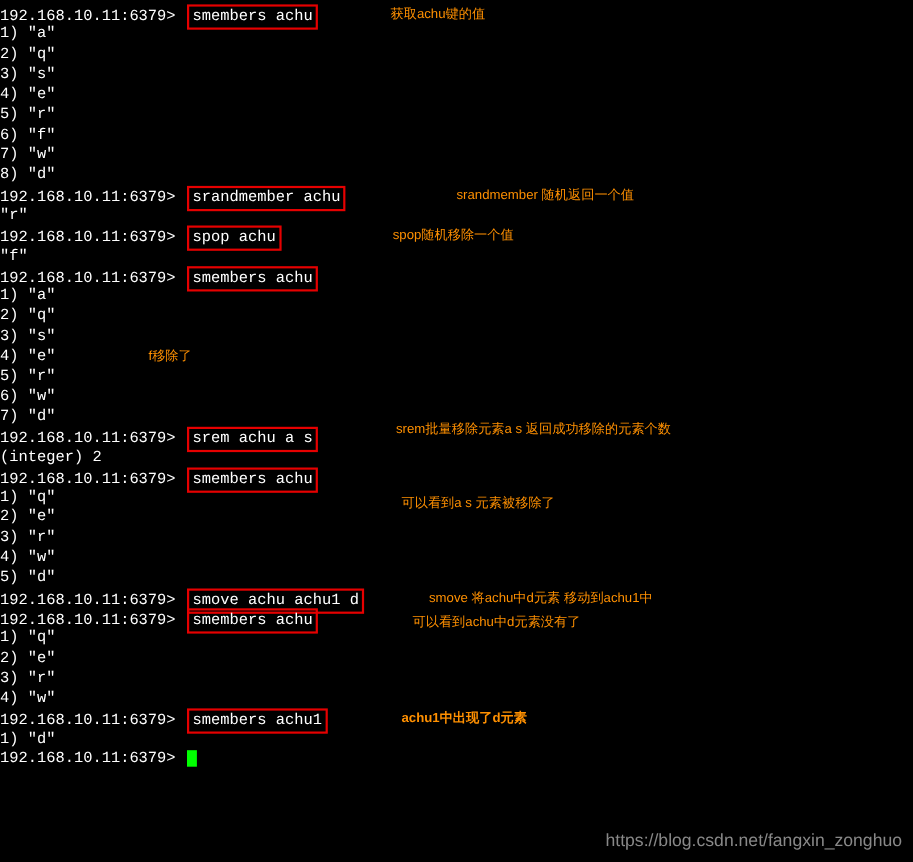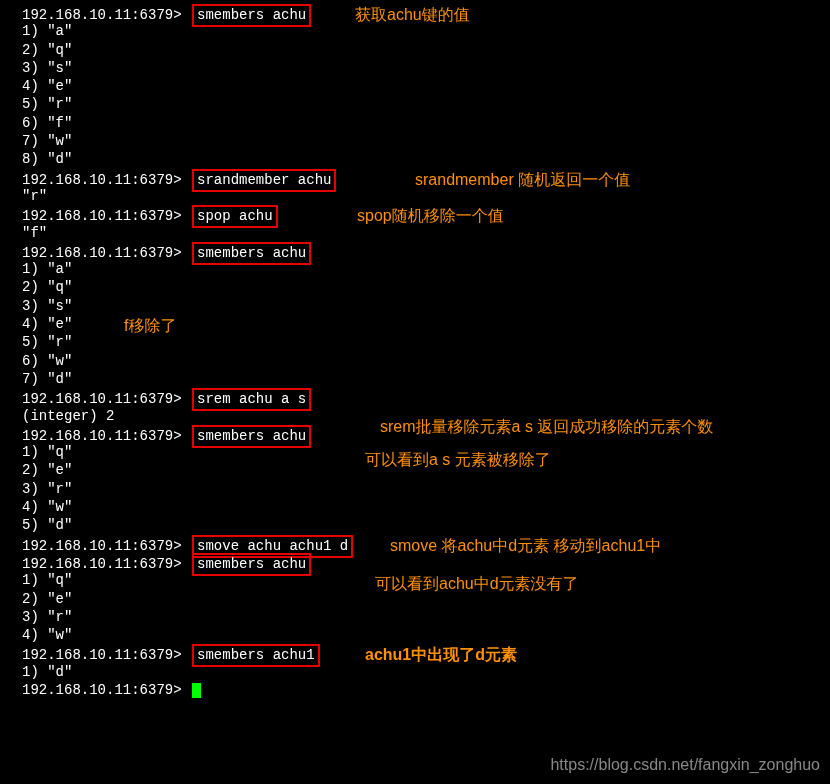--- a/index.html
+++ b/index.html
@@ -18,37 +18,36 @@
       position: relative;
       overflow: hidden;
     }
     .terminal {
       padding: 4px 0 0 0;
     }
     .line {
       white-space: pre;
       position: relative;
       height: 18.3px;
-      padding-left: 22px;
     }
     .prompt {
       color: #fff;
     }
     .cmd-box {
       border: 2px solid #e60000;
       padding: 0px 3px;
       display: inline-block;
       color: #fff;
       margin-left: 2px;
     }
     .annotation {
       position: absolute;
       color: #ff9000;
       font-family: Arial, 'Microsoft YaHei', sans-serif;
-      font-size: 16px;
+      font-size: 12px;
     }
     .cursor {
       background: #00ff00;
       color: #00ff00;
       display: inline-block;
       width: 9px;
       height: 15px;
       vertical-align: middle;
       margin-left: 2px;
     }
@@ -75,34 +74,34 @@
   <div class="line">7) "w"</div>
   <div class="line">8) "d"</div>
   <div class="line"><span class="prompt">192.168.10.11:6379&gt;</span> <span class="cmd-box">srandmember achu</span><span class="annotation" style="left:415px;">srandmember 随机返回一个值</span></div>
   <div class="line">"r"</div>
   <div class="line"><span class="prompt">192.168.10.11:6379&gt;</span> <span class="cmd-box">spop achu</span><span class="annotation" style="left:357px;">spop随机移除一个值</span></div>
   <div class="line">"f"</div>
   <div class="line"><span class="prompt">192.168.10.11:6379&gt;</span> <span class="cmd-box">smembers achu</span></div>
   <div class="line">1) "a"</div>
   <div class="line">2) "q"</div>
   <div class="line">3) "s"</div>
-  <div class="line"><span>4) "e"</span><span class="annotation" style="left:124px;">f移除了</span></div>
+  <div class="line"><span>4) "e"</span><span class="annotation" style="left:135px;">f移除了</span></div>
   <div class="line">5) "r"</div>
   <div class="line">6) "w"</div>
   <div class="line">7) "d"</div>
-  <div class="line"><span class="prompt">192.168.10.11:6379&gt;</span> <span class="cmd-box">srem achu a s</span><span class="annotation" style="left:380px;top:-6px;margin-top:34px;">srem批量移除元素a s 返回成功移除的元素个数</span></div>
+  <div class="line"><span class="prompt">192.168.10.11:6379&gt;</span> <span class="cmd-box">srem achu a s</span><span class="annotation" style="left:360px;top:-6px;">srem批量移除元素a s 返回成功移除的元素个数</span></div>
   <div class="line">(integer) 2</div>
   <div class="line"><span class="prompt">192.168.10.11:6379&gt;</span> <span class="cmd-box">smembers achu</span><span class="annotation" style="left:365px;margin-top:24px;">可以看到a s 元素被移除了</span></div>
   <div class="line">1) "q"</div>
   <div class="line">2) "e"</div>
   <div class="line">3) "r"</div>
   <div class="line">4) "w"</div>
   <div class="line">5) "d"</div>
   <div class="line"><span class="prompt">192.168.10.11:6379&gt;</span> <span class="cmd-box">smove achu achu1 d</span><span class="annotation" style="left:390px;">smove 将achu中d元素 移动到achu1中</span></div>
-  <div class="line"><span class="prompt">192.168.10.11:6379&gt;</span> <span class="cmd-box">smembers achu</span><span class="annotation" style="left:375px;top:20px;">可以看到achu中d元素没有了</span></div>
+  <div class="line"><span class="prompt">192.168.10.11:6379&gt;</span> <span class="cmd-box">smembers achu</span><span class="annotation" style="left:375px;top:4px;">可以看到achu中d元素没有了</span></div>
   <div class="line">1) "q"</div>
   <div class="line">2) "e"</div>
   <div class="line">3) "r"</div>
   <div class="line">4) "w"</div>
   <div class="line"><span class="prompt">192.168.10.11:6379&gt;</span> <span class="cmd-box">smembers achu1</span><span class="annotation" style="left:365px;font-weight:bold;">achu1中出现了d元素</span></div>
   <div class="line">1) "d"</div>
   <div class="line"><span class="prompt">192.168.10.11:6379&gt;</span> <span class="cursor"></span></div>
 </div>
 
 <div class="watermark">https://blog.csdn.net/fangxin_zonghuo</div>

